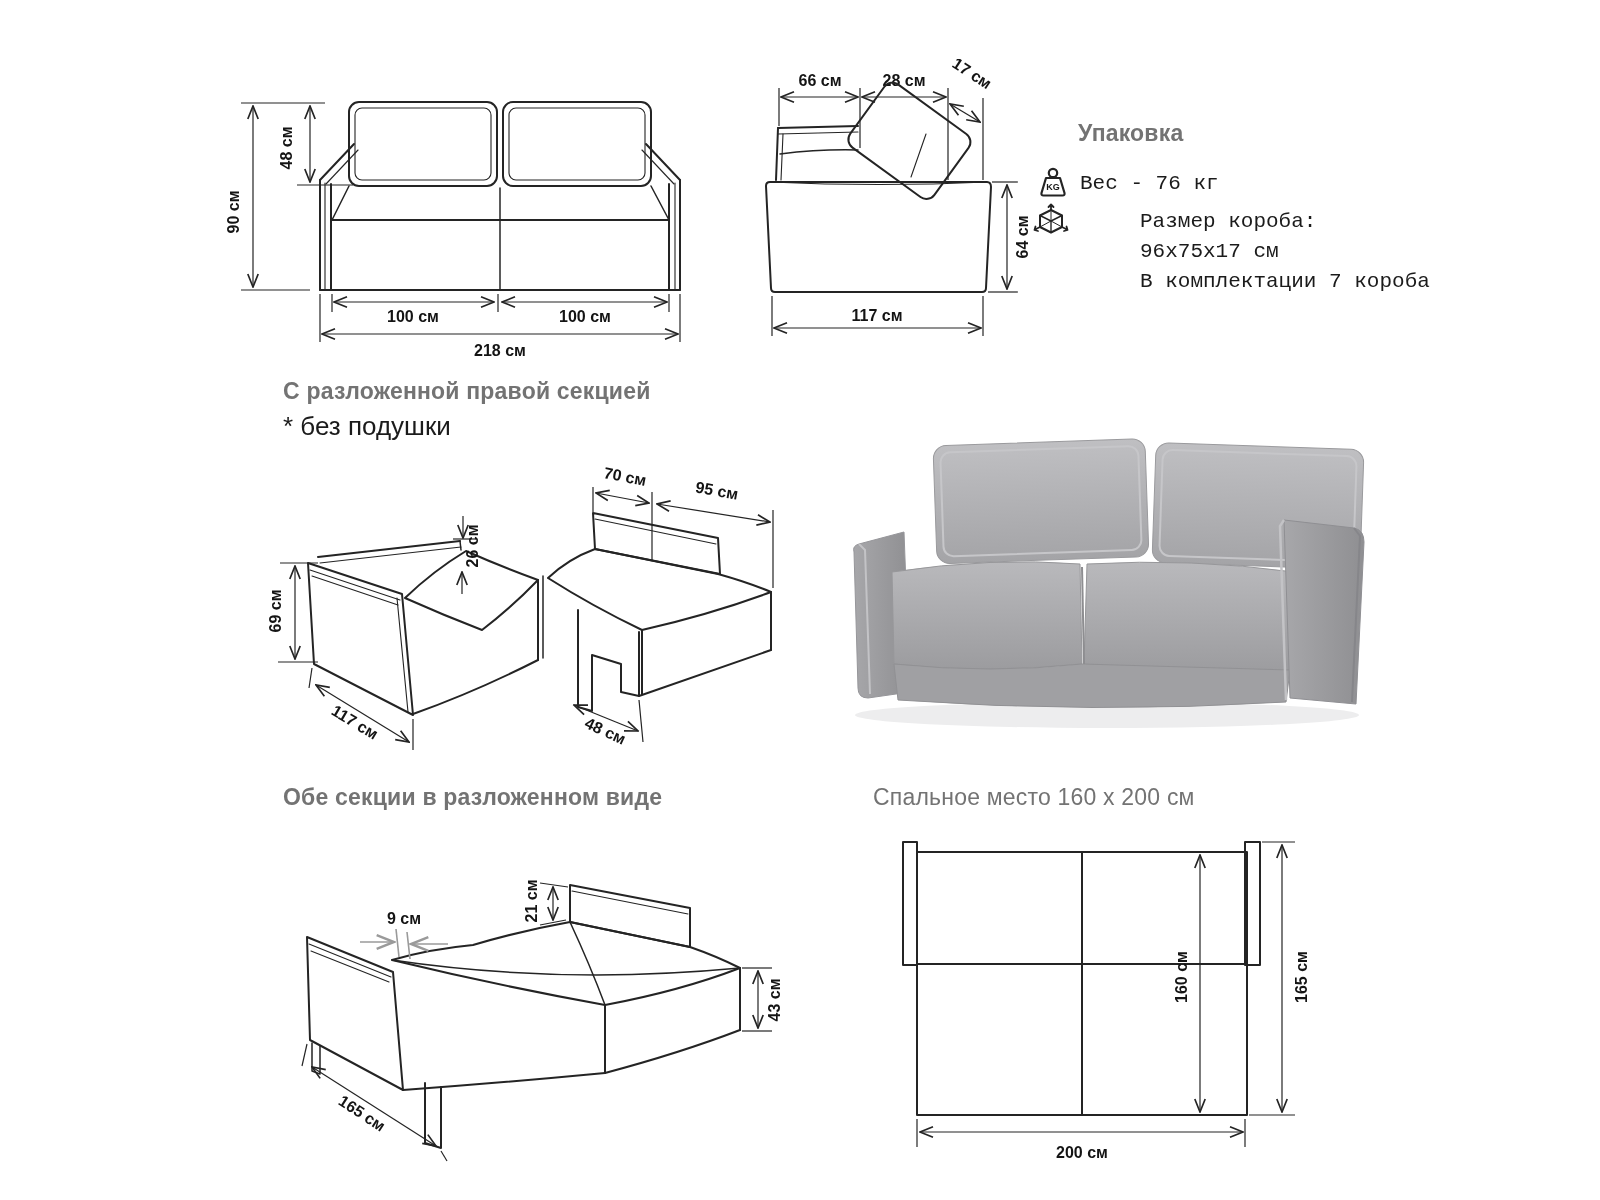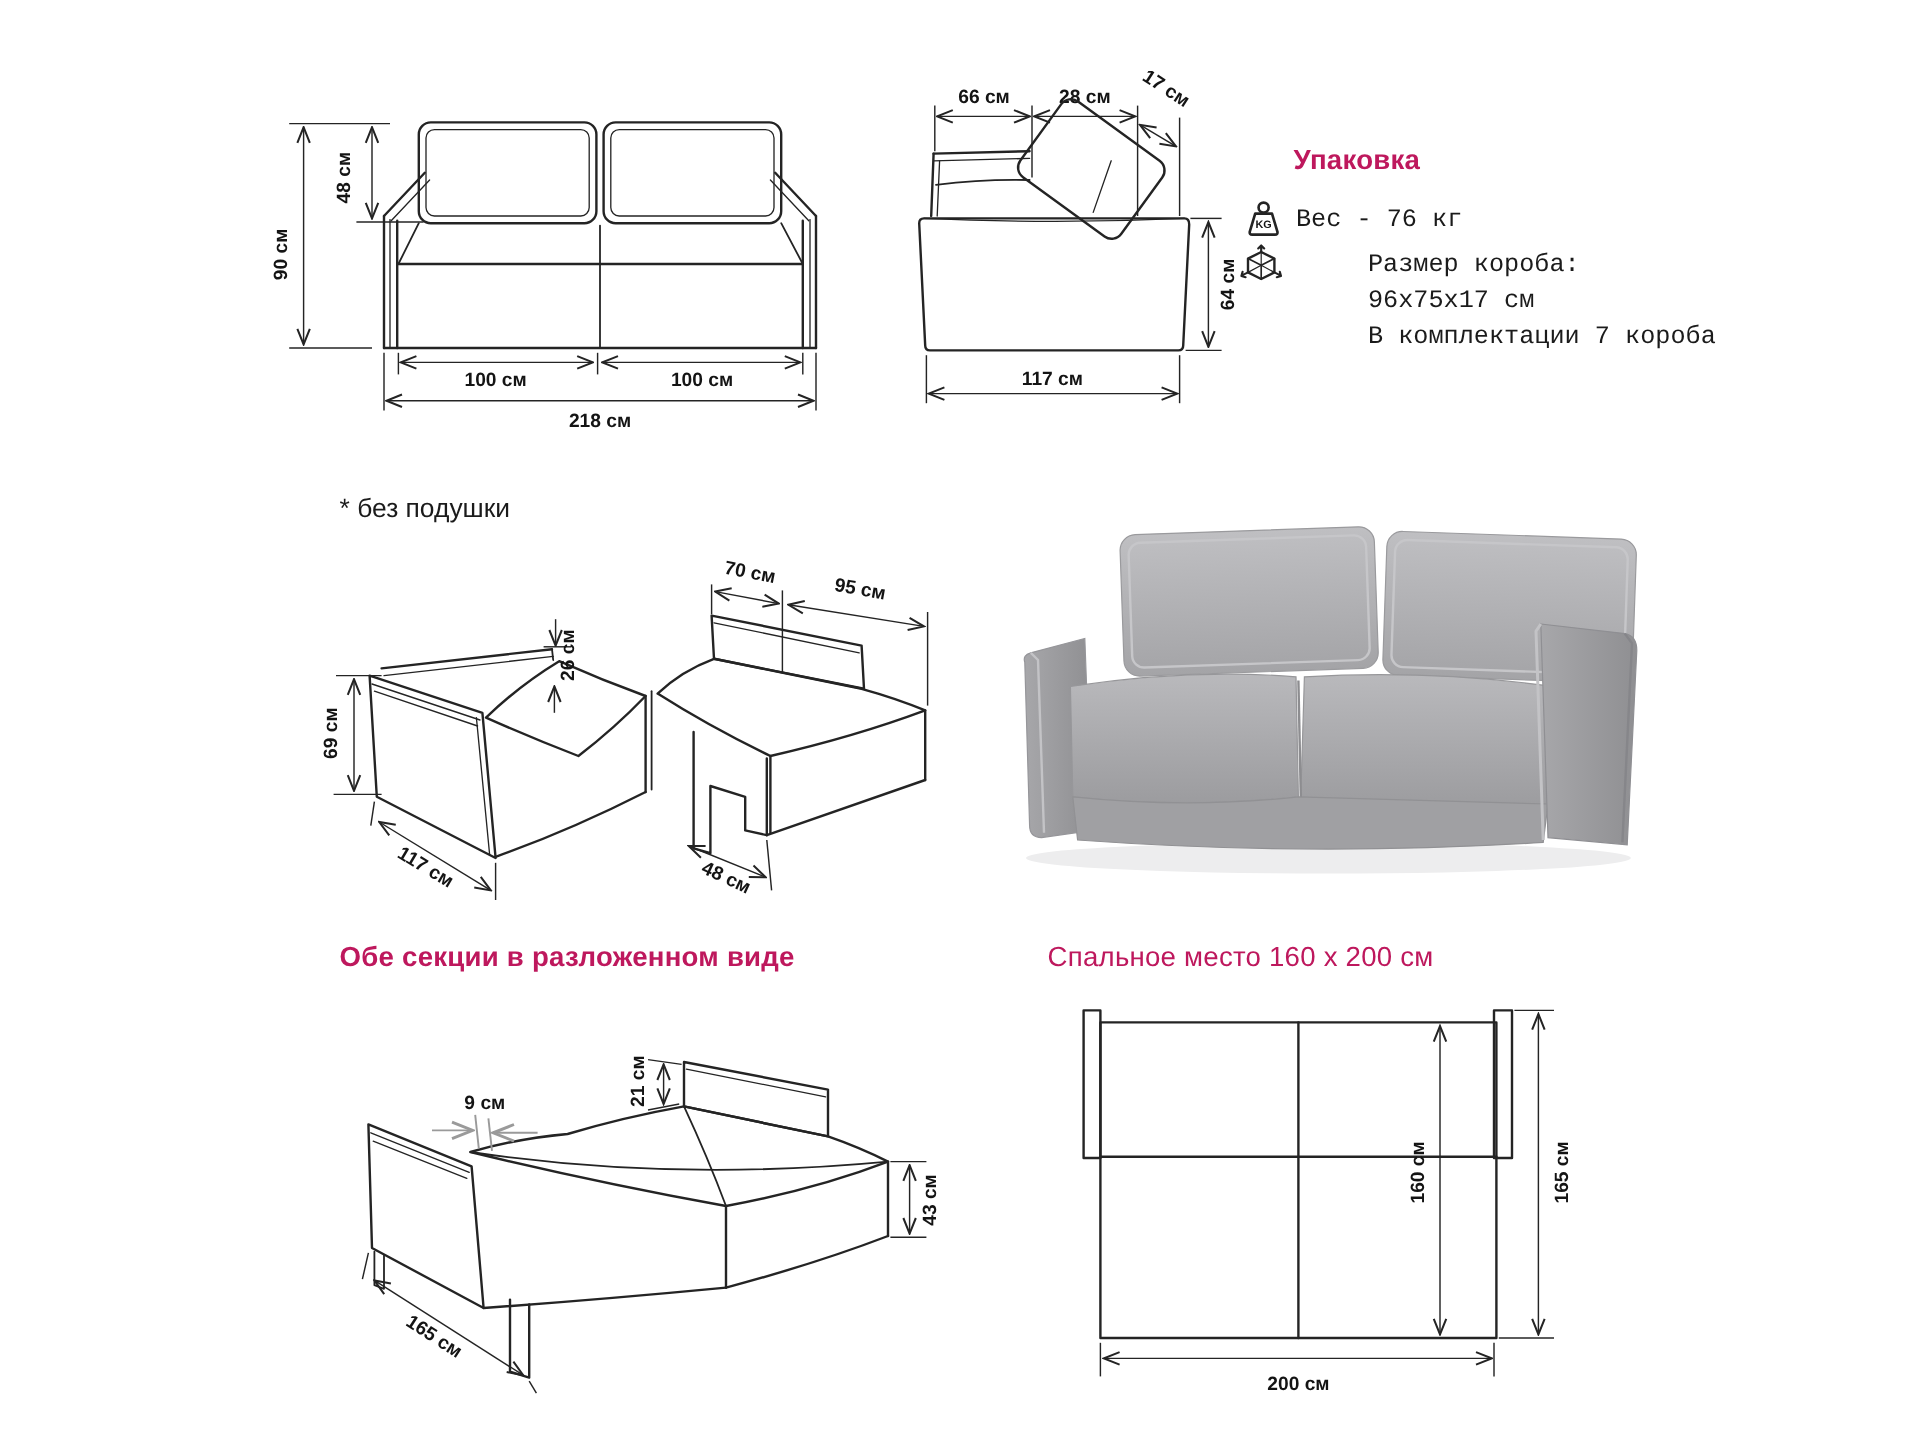--- a/index.html
+++ b/index.html
@@ -1,20 +1,20 @@
 <!DOCTYPE html>
 <html><head>
 <meta charset="utf-8">
 <style>
   html,body { margin:0; padding:0; background:#ffffff; }
   body { width:1600px; height:1200px; font-family:"Liberation Sans",sans-serif; }
   .canvas { position:relative; width:1600px; height:1200px; overflow:hidden; background:#fff; }
   .abs { position:absolute; }
-  .title { font-size:23px; font-weight:600; color:#be185d; letter-spacing:.2px; white-space:nowrap; }
-  .note  { font-size:22px; font-weight:500; color:#1b1b1b; }
+  .title { font-size:23px; font-weight:600; color:#737373; letter-spacing:.2px; white-space:nowrap; }
+  .note  { font-size:26px; font-weight:500; color:#1b1b1b; }
   .pack-text { font-size:21px; font-weight:500; color:#1b1b1b; white-space:nowrap;font-family:Liberation Mono, monospace; }
   .pack-line { display:block; line-height:30px; }
   svg { display:block; }
   svg .ln { stroke:#242424; fill:none; stroke-linecap:round; stroke-linejoin:round; }
   svg .w2 { stroke-width:2; }
   svg .w15 { stroke-width:1.5; }
   svg .w1 { stroke-width:1.1; }
   svg .dimln { stroke:#242424; stroke-width:1.2; fill:none; }
   svg .dimgray { stroke:#9a9a9a; stroke-width:1.6; fill:none; }
   svg text.dim { font-family:"Liberation Sans",sans-serif; font-size:16px; font-weight:bold; fill:#141414; }
@@ -139,20 +139,21 @@
     <path class="ln" d="M20,8 L20,3 M17.5,5 L20,2.5 L22.5,5" stroke-width="1.8"></path>
     <path class="ln" d="M9,25 L4,27.5 M4.5,24.5 L3.5,28 L7,29" stroke-width="1.8"></path>
     <path class="ln" d="M31,25 L36,27.5 M35.5,24.5 L36.5,28 L33,29" stroke-width="1.8"></path>
   </svg>
   <div class="abs pack-text" style="left:1140px; top:207px;">
     <span class="pack-line">Размер короба:</span>
     <span class="pack-line">96x75x17 см</span>
     <span class="pack-line">В комплектации 7 короба</span>
   </div>
 
+  <div class="abs title" style="left:283px; top:378px;">С разложенной правой секцией</div>
   <div class="abs note" style="left:283px; top:411px;">* без подушки</div>
 
   <svg class="abs" style="left:250px; top:440px;" width="560" height="340" viewBox="0 0 560 340">
     <defs>
       <marker id="au" viewBox="0 0 12 12" refX="11" refY="6" markerWidth="13" markerHeight="13" orient="auto-start-reverse">
         <path d="M1,2 L11,6 L1,10" fill="none" stroke="#242424" stroke-width="1.3"></path>
       </marker>
     </defs>
 
     <path class="ln w2" d="M58,123 L152,154 L163,275 L64,224 Z"></path>

